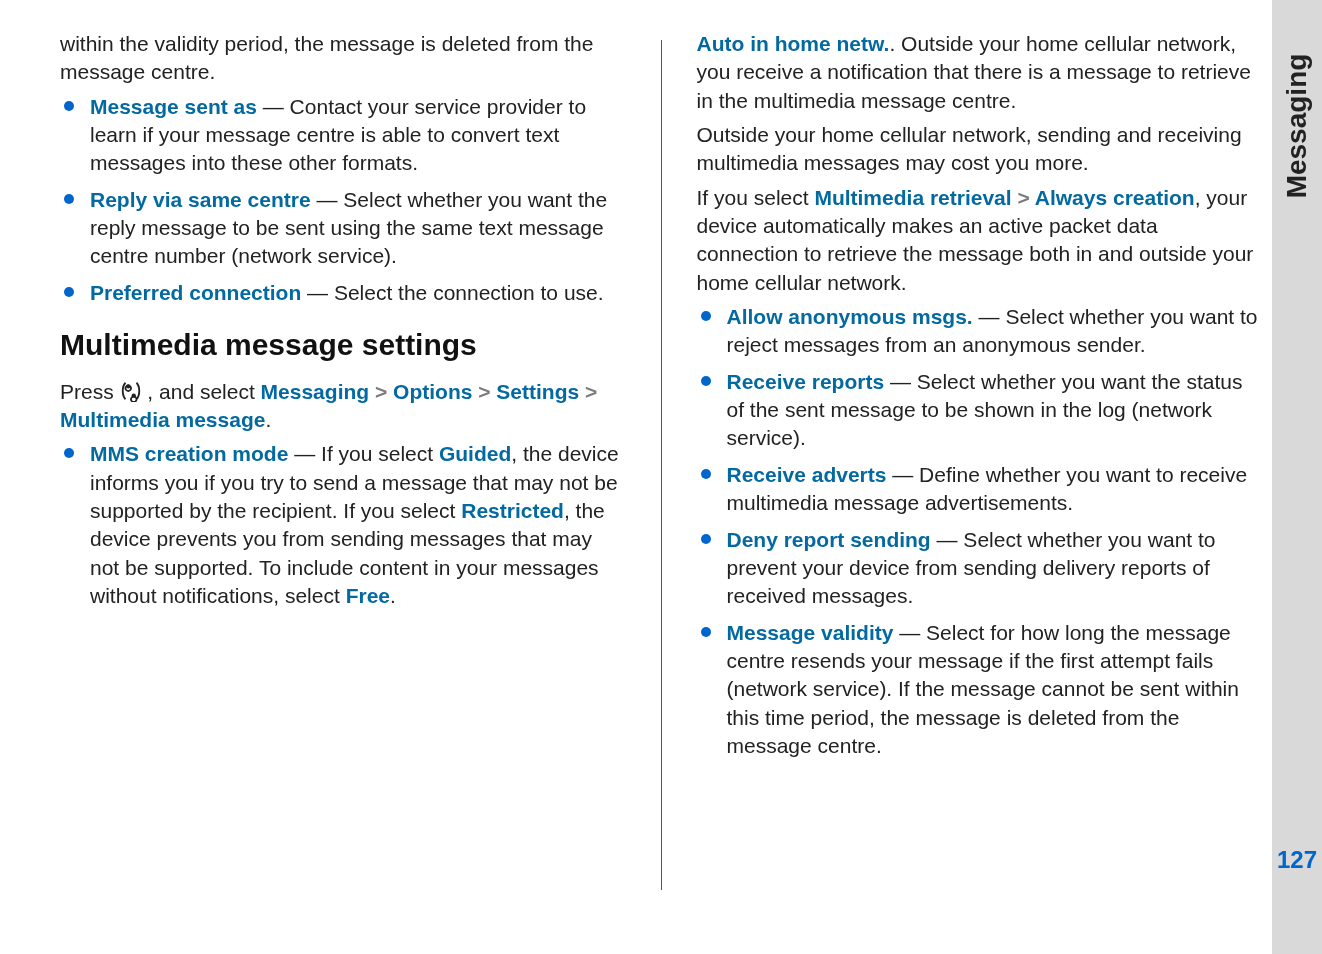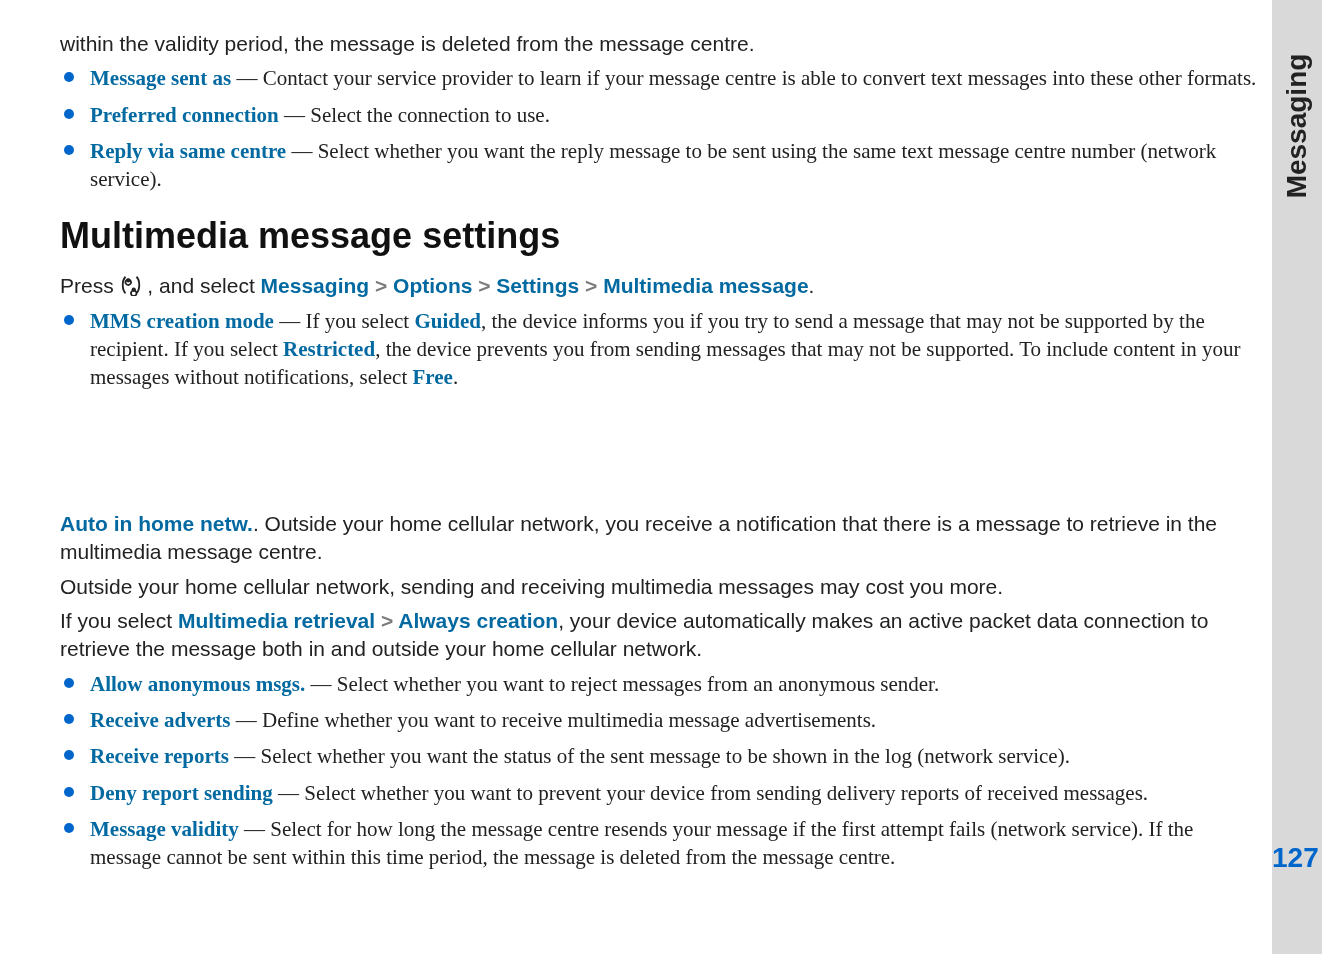--- a/index.html
+++ b/index.html
@@ -7,54 +7,52 @@
   .page {
     position: relative;
     width: 1322px;
     height: 954px;
     padding: 30px 60px 20px 60px;
   }
   .columns {
     display: flex;
     gap: 35px;
     height: 870px;
-    flex-direction: column;
   }
   .col {
     flex: 1;
     font-size: 21px;
     line-height: 1.35;
   }
   .divider {
     width: 0;
     border-left: 1px solid #555;
     margin: 10px 0 10px 0;
   }
   p { margin-bottom: 6px; }
   ul { list-style: none; padding-left: 0; margin: 4px 0 14px 0; }
   li {
     position: relative;
     padding-left: 30px;
     margin-bottom: 8px;
-    font-family: Liberation Serif, serif;
   }
   li::before {
     content: "";
     position: absolute;
     left: 4px;
     top: 8px;
     width: 10px;
     height: 10px;
     background: #0066cc;
     border-radius: 50%;
   }
   .opt { color: #0369a1; font-weight: bold; }
   .gt  { color: #7b7b7b; font-weight: bold; }
   h2.section {
-    font-size: 36px;
+    font-size: 30px;
     font-weight: bold;
     color: #111;
     margin: 18px 0 12px 0;
   }
   .menu-icon {
     display: inline-block;
     width: 22px; height: 22px;
     vertical-align: -3px;
   }
   .side-tab {
@@ -73,43 +71,44 @@
     transform-origin: center;
     font-size: 28px;
     font-weight: bold;
     color: #222;
     white-space: nowrap;
   }
   .side-tab .pagenum {
     position: absolute;
     bottom: 80px;
     left: 0; right: 0;
-    font-size: 28px;
+    text-align: center;
+    font-size: 24px;
     font-weight: bold;
     color: #0066cc;
   }
 </style>
 </head>
 <body>
 
 <div class="page">
   <div class="columns">
 
     <div class="col">
       <p>within the validity period, the message is deleted from the message centre.</p>
 
       <ul>
         <li>
           <span class="opt">Message sent as</span><span> — Contact your service provider to learn if your message centre is able to convert text messages into these other formats.</span>
         </li>
         <li>
-          <span class="opt">Preferred connection</span><span> — Select the connection to use.</span>
+          <span class="opt">Reply via same centre</span><span> — Select whether you want the reply message to be sent using the same text message centre number (network service).</span>
         </li>
         <li>
-          <span class="opt">Reply via same centre</span><span> — Select whether you want the reply message to be sent using the same text message centre number (network service).</span>
+          <span class="opt">Preferred connection</span><span> — Select the connection to use.</span>
         </li>
       </ul>
 
       <h2 class="section">Multimedia message settings</h2>
 
       <p>
         <span>Press </span>
         <span class="menu-icon">
           <svg viewBox="0 0 24 24" width="22" height="22">
             <path d="M6 3 Q3 6 3 12 Q3 18 6 21 M18 3 Q21 6 21 12 Q21 18 18 21 M9 6 A3 3 0 1 1 8.99 6 M15 18 A3 3 0 1 1 14.99 18" fill="none" stroke="#222" stroke-width="2"></path>
@@ -144,24 +143,24 @@
       <p>Outside your home cellular network, sending and receiving multimedia messages may cost you more.</p>
       <p>
         <span>If you select </span><span class="opt">Multimedia retrieval</span><span class="gt"> &gt; </span><span class="opt">Always creation</span><span>, your device automatically makes an active packet data connection to retrieve the message both in and outside your home cellular network.</span>
       </p>
 
       <ul>
         <li>
           <span class="opt">Allow anonymous msgs.</span><span> — Select whether you want to reject messages from an anonymous sender.</span>
         </li>
         <li>
-          <span class="opt">Receive adverts</span><span> — Define whether you want to receive multimedia message advertisements.</span>
+          <span class="opt">Receive reports</span><span> — Select whether you want the status of the sent message to be shown in the log (network service).</span>
         </li>
         <li>
-          <span class="opt">Receive reports</span><span> — Select whether you want the status of the sent message to be shown in the log (network service).</span>
+          <span class="opt">Receive adverts</span><span> — Define whether you want to receive multimedia message advertisements.</span>
         </li>
         <li>
           <span class="opt">Deny report sending</span><span> — Select whether you want to prevent your device from sending delivery reports of received messages.</span>
         </li>
         <li>
           <span class="opt">Message validity</span><span> — Select for how long the message centre resends your message if the first attempt fails (network service). If the message cannot be sent within this time period, the message is deleted from the message centre.</span>
         </li>
       </ul>
     </div>
   </div>

